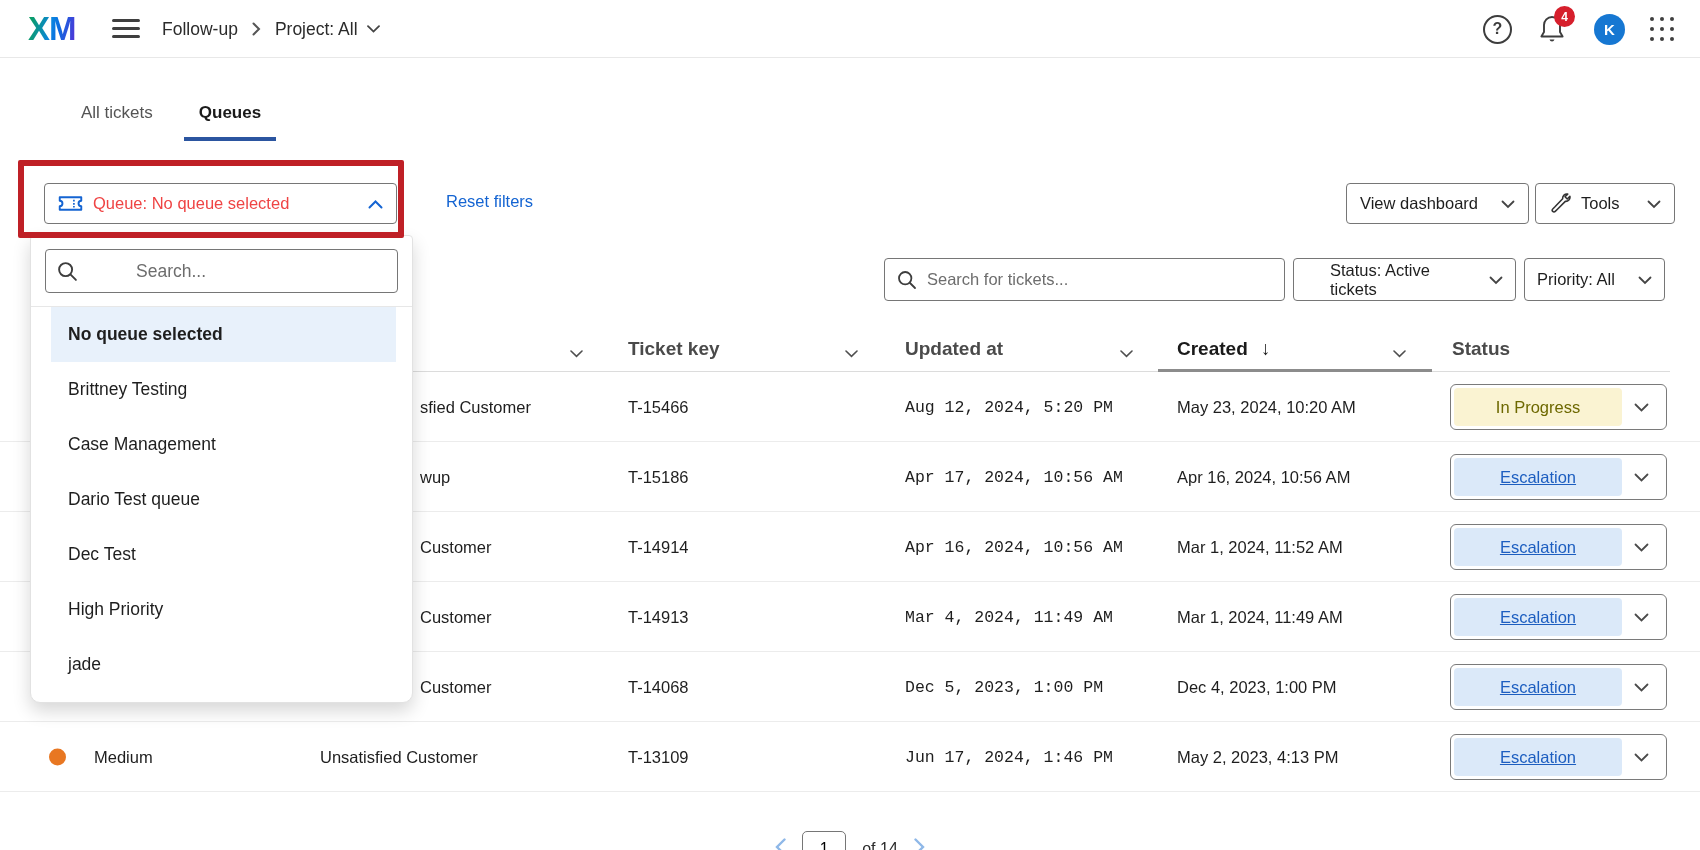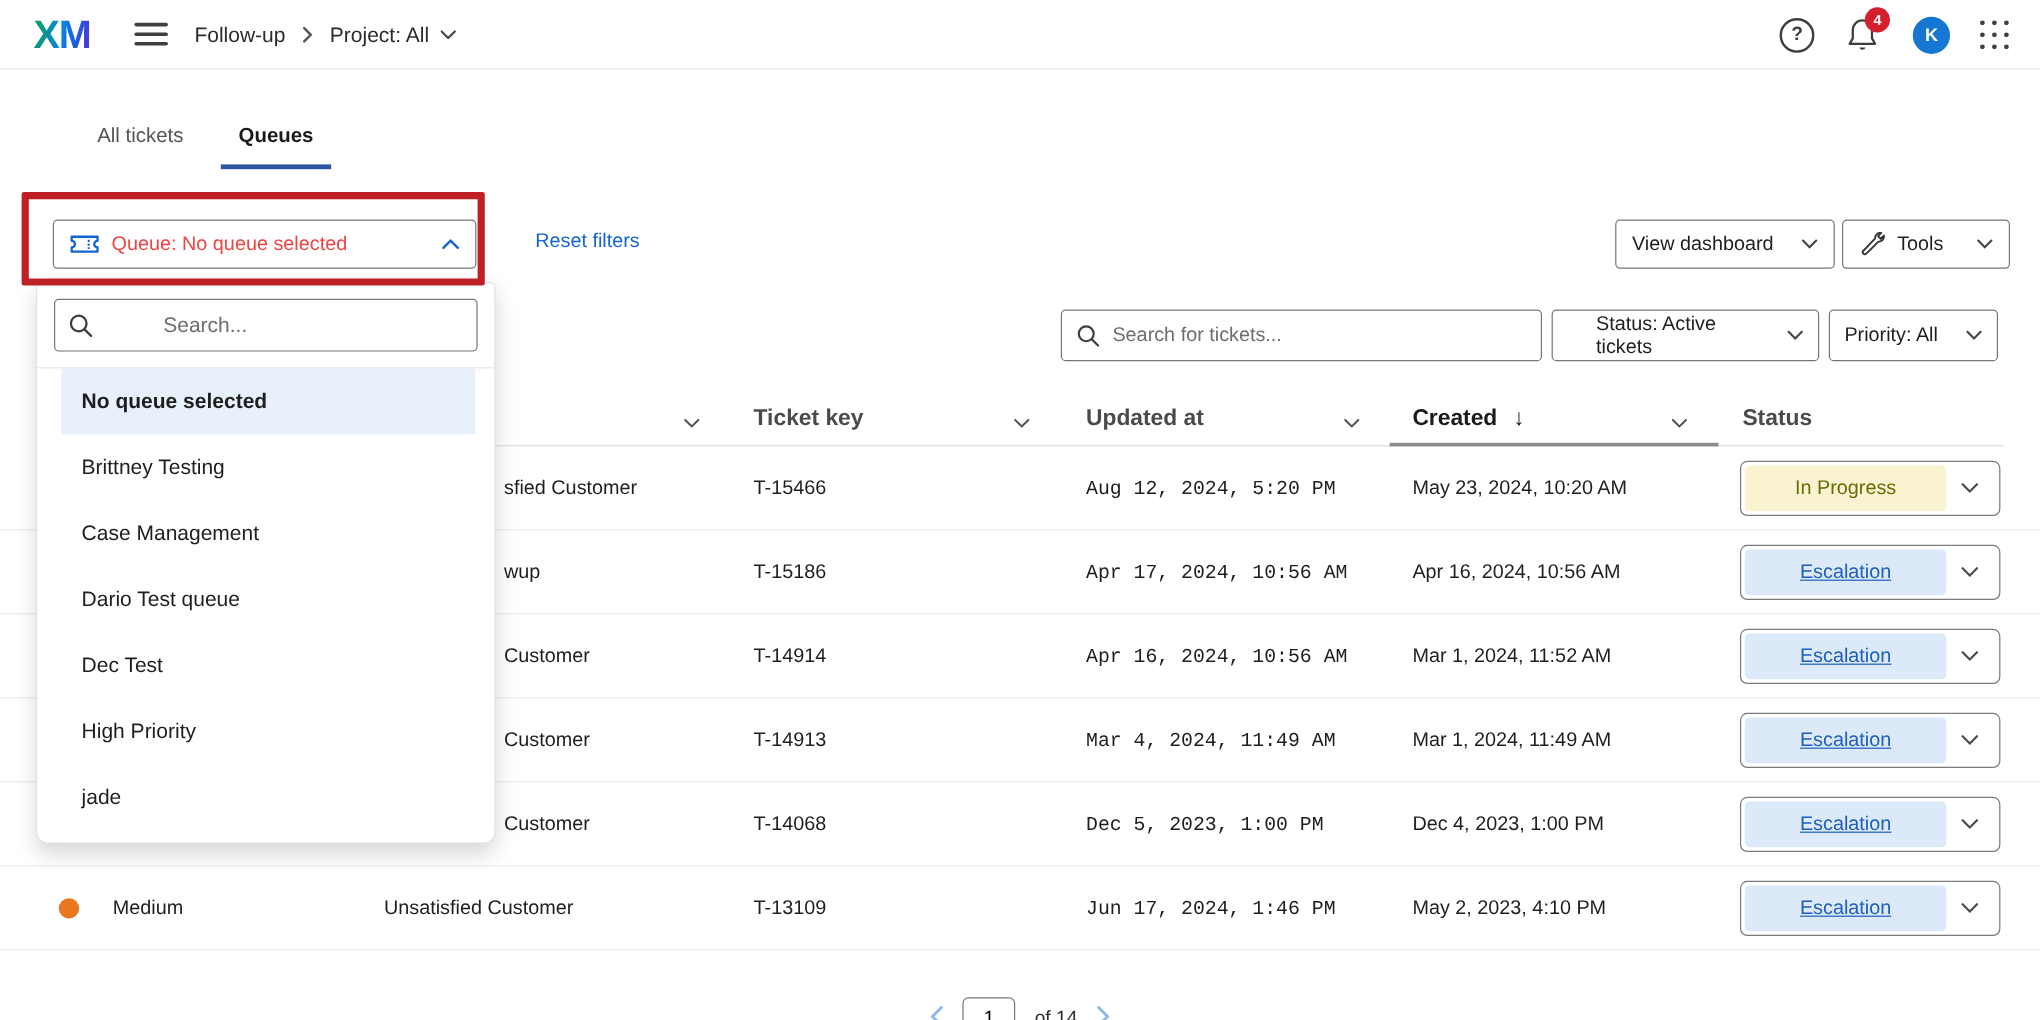--- a/index.html
+++ b/index.html
@@ -317,21 +317,21 @@
   </div>
 
   <div class="row" style="top:722px;">
     <span class="cell cell-priority">
       <span class="dot"></span>
       <span>Medium</span>
     </span>
     <span class="cell cell-name">Unsatisfied Customer</span>
     <span class="cell cell-key">T-13109</span>
     <span class="cell cell-updated">Jun 17, 2024, 1:46 PM</span>
-    <span class="cell cell-created">May 2, 2023, 4:10 PM</span>
+    <span class="cell cell-created">May 2, 2023, 4:13 PM</span>
     <span class="badge-btn" data-status="escalation">
       <span class="badge-fill">Escalation</span>
       <span class="badge-chev">
         <svg width="15" height="9" viewBox="0 0 15 9">
             <path d="M1.5 1.5 L7.5 7.5 L13.5 1.5" fill="none" stroke="currentColor" stroke-width="1.8" stroke-linecap="round"></path>
           </svg>
       </span>
     </span>
   </div>
 

